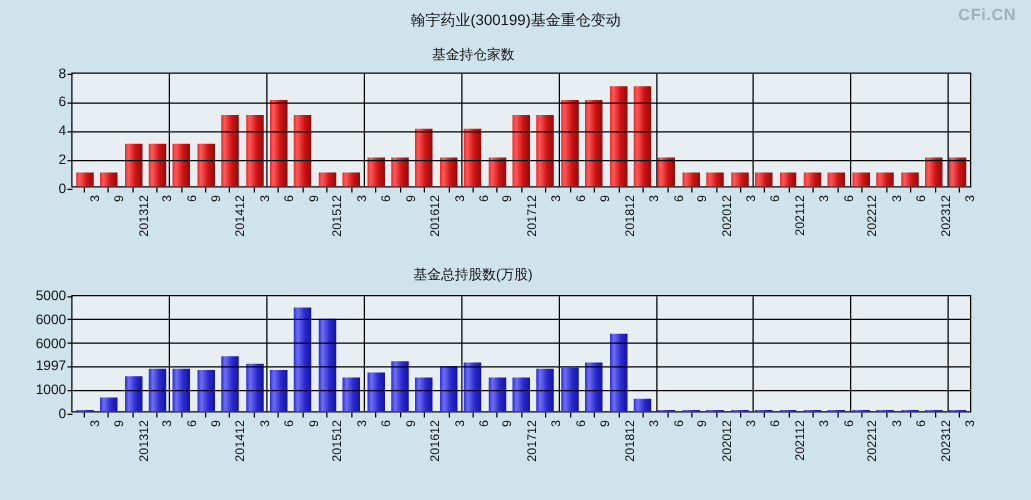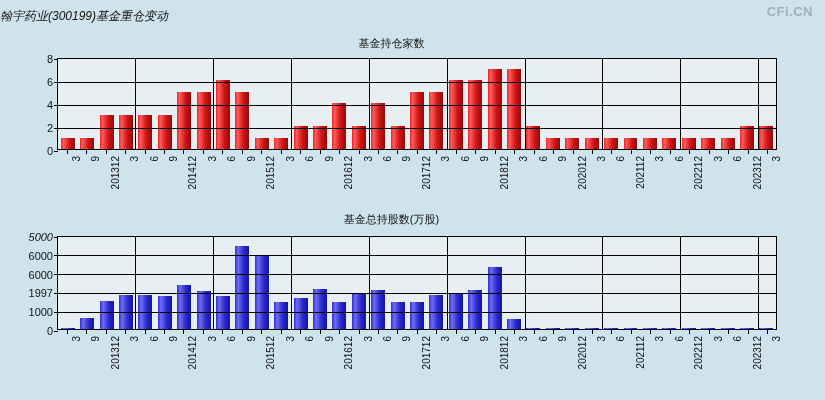--- a/index.html
+++ b/index.html
@@ -9,25 +9,25 @@
     font-family:"Liberation Sans", sans-serif;
     position:relative;overflow:hidden;
   }
   .watermark{
     position:absolute;top:4px;right:12px;
     font-size:13px;font-weight:bold;color:#9bb3bf;
     letter-spacing:.5px;
   }
   .main-title{
     position:absolute;top:8px;left:0;width:825px;
-    font-size:12px;color:#111;font-style:italic;
+    text-align:center;font-size:12px;color:#111;
   }
   .panel{position:absolute;left:0;width:825px;}
   .panel-title{
-    width:757px;text-align:center;font-size:11px;color:#111;padding-left:13px;
+    width:757px;text-align:center;font-size:11px;color:#111;
   }
   .plot-wrap{position:relative;}
   .plot{
     position:absolute;
     background:transparent;
     border-left:1px solid #000;
     border-bottom:1px solid #000;
     box-sizing:border-box;
   }
   .plot.framed{
@@ -507,21 +507,21 @@
         <div class="ytick-mark" style="top: 74.7px;"></div>
         <div class="gridline-h" style="top: 55.9px;"></div>
         <div class="ytick" style="top: 56.4px;">1997</div>
         <div class="ytick-mark" style="top: 55.9px;"></div>
         <div class="gridline-h" style="top: 37.1px;"></div>
         <div class="ytick" style="top: 37.6px;">6000</div>
         <div class="ytick-mark" style="top: 37.1px;"></div>
         <div class="gridline-h" style="top: 18.3px;"></div>
         <div class="ytick" style="top: 18.8px;">6000</div>
         <div class="ytick-mark" style="top: 18.3px;"></div>
-        <div class="ytick" style="top: 0px; font-style: italic;">5000</div>
+        <div class="ytick" style="top: 0px;">5000</div>
         <div class="ytick-mark" style="top: -0.5px;"></div>
         <div class="gridline-v" style="left: 77.3378px;"></div>
         <div class="gridline-v" style="left: 155.176px;"></div>
         <div class="gridline-v" style="left: 233.014px;"></div>
         <div class="gridline-v" style="left: 310.851px;"></div>
         <div class="gridline-v" style="left: 388.689px;"></div>
         <div class="gridline-v" style="left: 466.527px;"></div>
         <div class="gridline-v" style="left: 544.365px;"></div>
         <div class="gridline-v" style="left: 622.203px;"></div>
         <div class="gridline-v" style="left: 700.041px;"></div>

